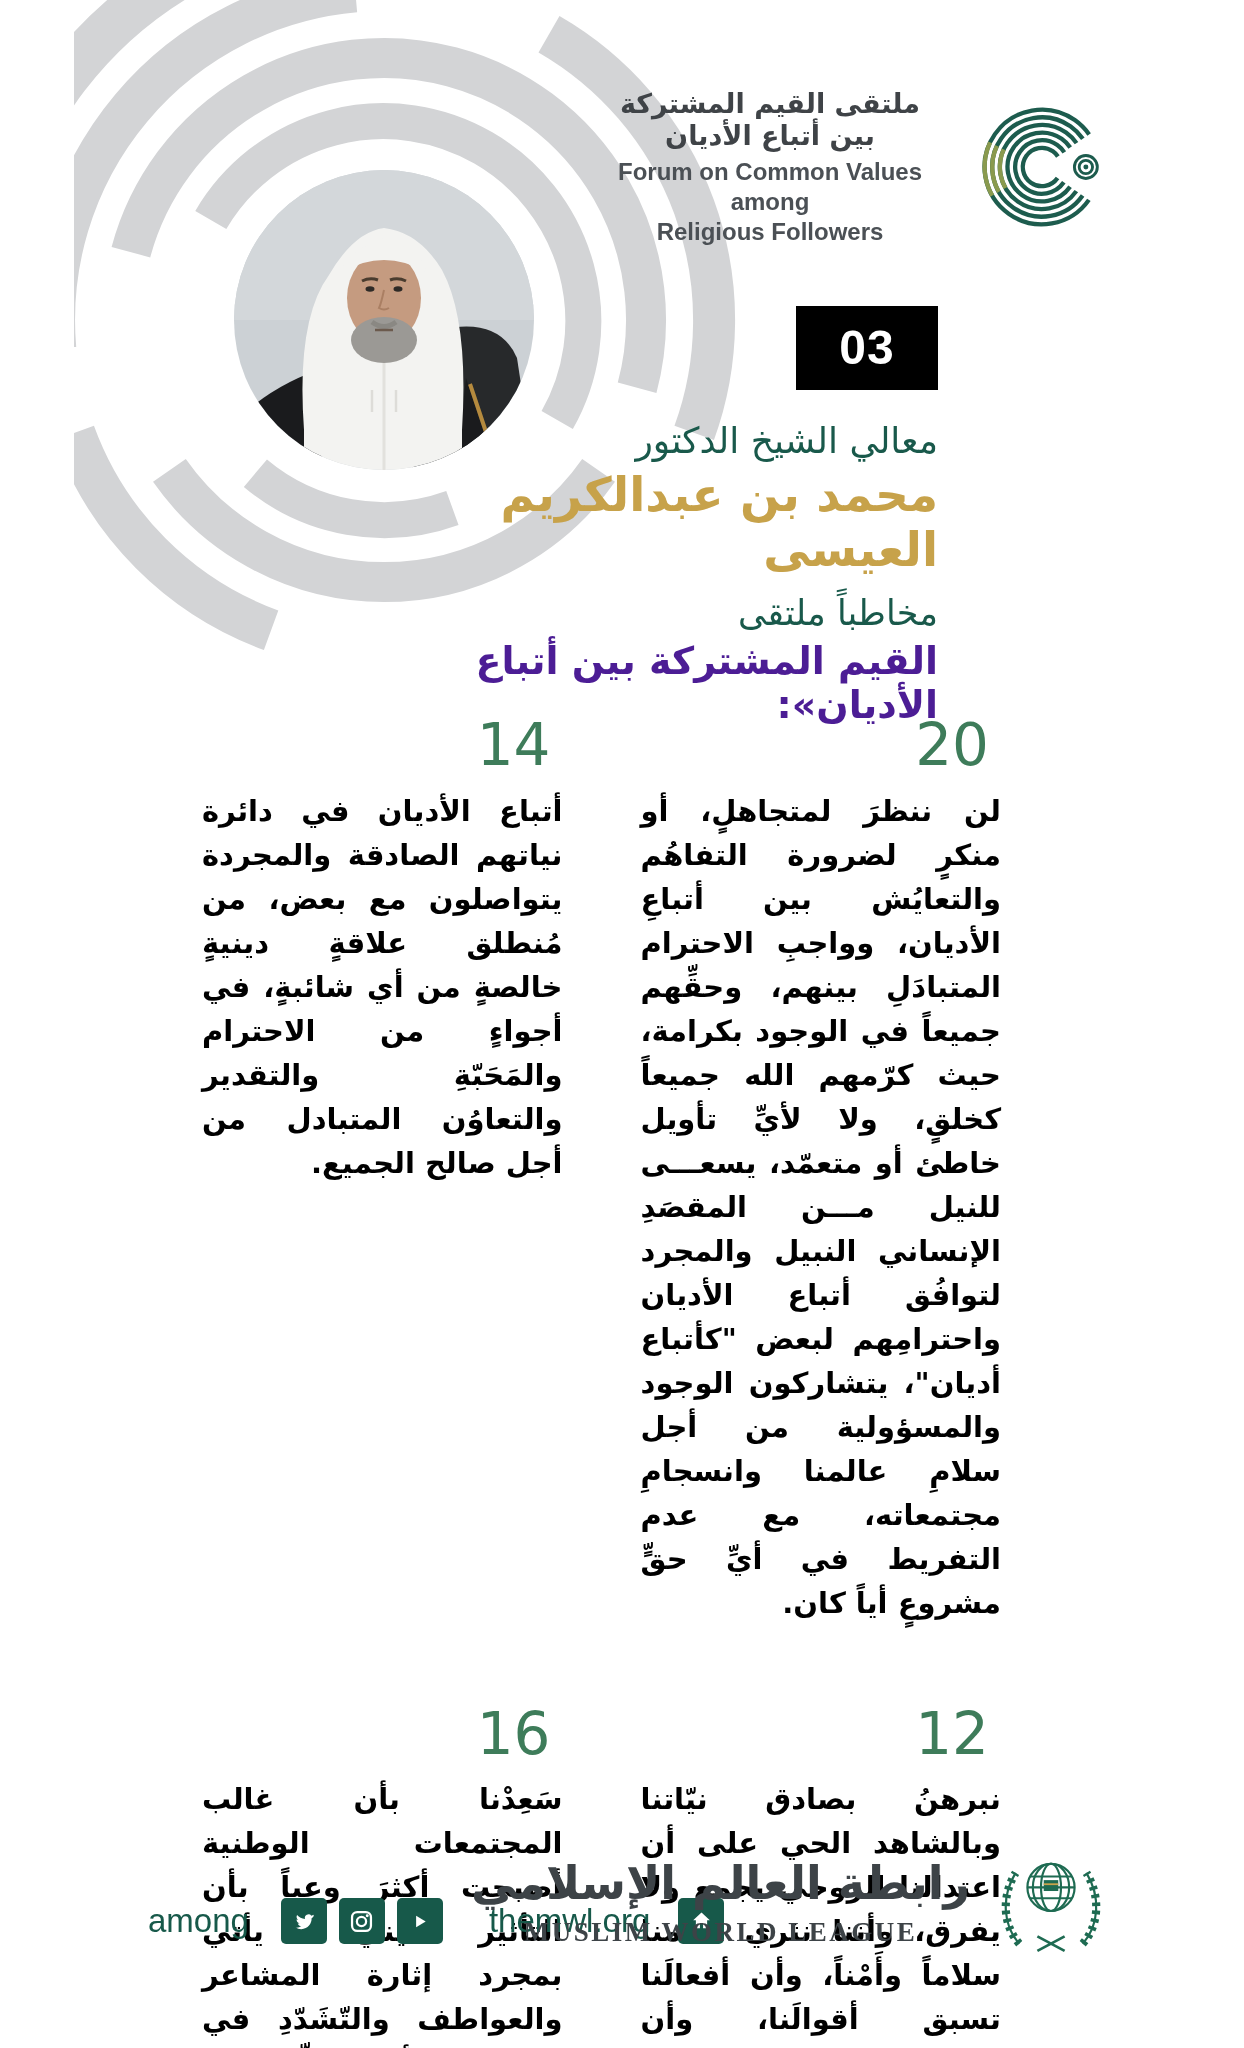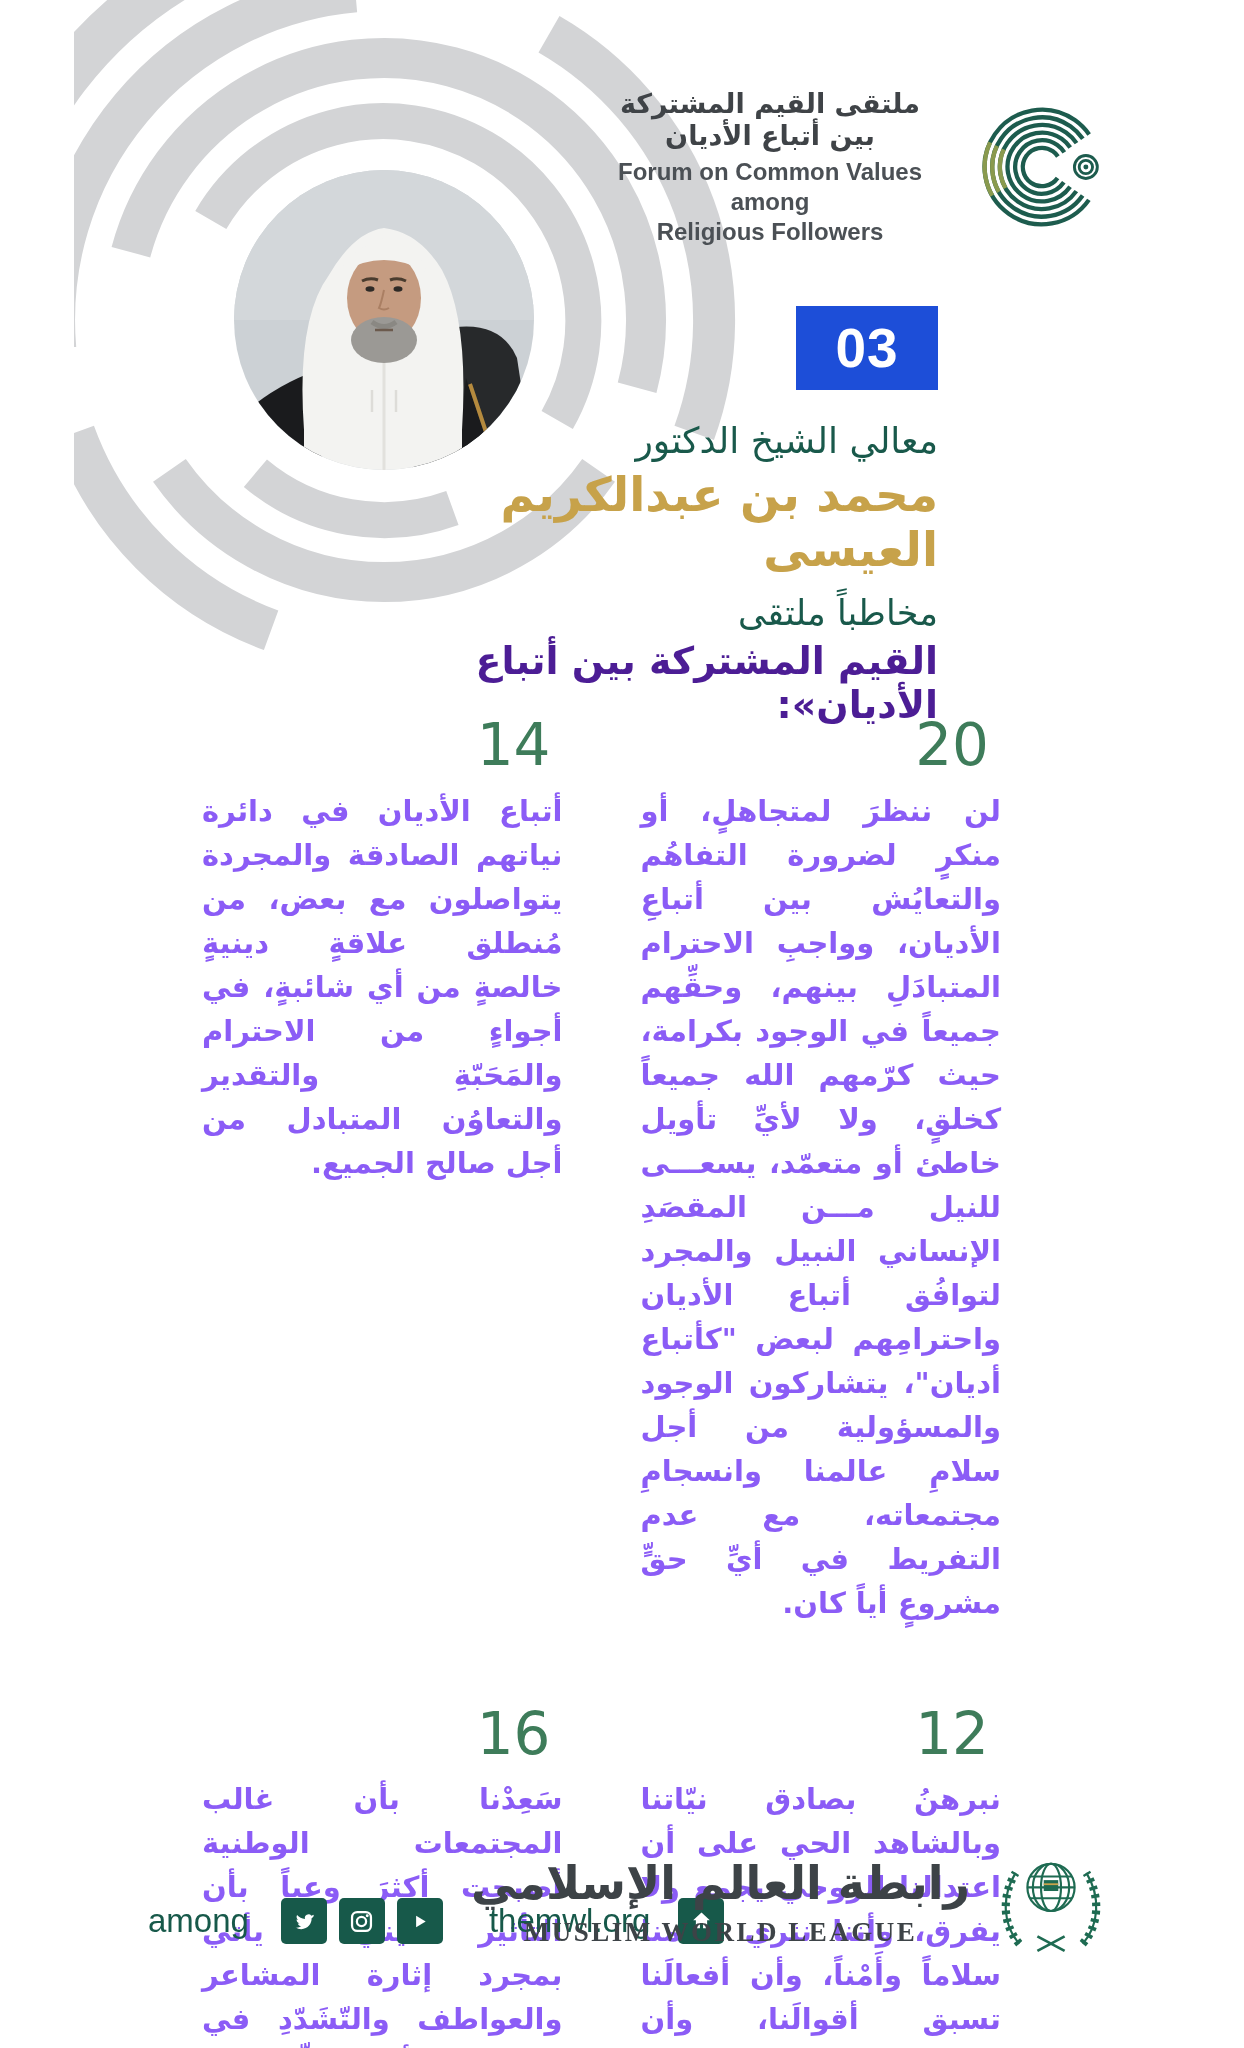--- a/index.html
+++ b/index.html
@@ -10,32 +10,32 @@
   
   .portrait{position:absolute;left:160px;top:170px;width:300px;height:300px;border-radius:50%;
             overflow:hidden;z-index:2;}
   
   .forum-logo{position:absolute;top:88px;right:44px;display:flex;align-items:center;gap:26px;z-index:3;}
   .forum-logo-text{width:316px;text-align:center;}
   .forum-logo-ar{font-size:27px;font-weight:700;color:#3f4347;direction:rtl;line-height:1.2;margin-bottom:4px;}
   .forum-logo-en{font-family:"Liberation Sans",sans-serif;font-size:24px;font-weight:700;color:#4b5055;line-height:1.25;}
   
   .header-block{position:absolute;top:306px;right:232px;width:560px;direction:rtl;text-align:right;z-index:3;}
-  .badge{display:inline-block;background:#1d4ed8;color:#fff;font-family:"Liberation Sans",sans-serif;
-         font-size:55px;font-weight:700;width:142px;height:84px;line-height:84px;text-align:center;letter-spacing:1px;}
+  .badge{display:inline-block;background:#000000;color:#fff;font-family:"Liberation Sans",sans-serif;
+         font-size:48px;font-weight:700;width:142px;height:84px;line-height:84px;text-align:center;letter-spacing:1px;}
   .honorific{font-size:36px;color:#19594b;margin:30px 0 6px;}
   .speaker-name{font-size:47px;font-weight:700;color:#c7a24a;margin:0 0 16px;}
   .addressing{font-size:35px;color:#19594b;margin:0 0 6px;}
   .forum-line{font-size:38px;font-weight:700;color:#4c1d95;}
   
   .sections{position:absolute;top:712px;left:128px;right:169px;display:grid;
             grid-template-columns:1fr 1fr;column-gap:78px;row-gap:76px;direction:rtl;z-index:3;}
   .sec-num{font-size:58px;line-height:1.15;color:#3e7c5a;text-align:right;margin-right:12px;margin-bottom:10px;
            font-family:"DejaVu Sans",sans-serif;}
-  .sec-text{font-size:29px;font-weight:700;line-height:44px;color:#8b5cf6;text-align:justify;
+  .sec-text{font-size:29px;font-weight:700;line-height:44px;color:#000000;text-align:justify;
             text-align-last:right;direction:rtl;}
   
   .footer-left{position:absolute;left:74px;top:1898px;display:flex;align-items:center;z-index:3;
                font-family:"Liberation Sans",sans-serif;color:#17594a;}
   .handle,.site{font-size:33px;color:#17594a;}
   .icon-sq{width:46px;height:46px;border-radius:5px;background:#17594a;display:flex;align-items:center;
            justify-content:center;margin-left:12px;}
   .footer-left .gap{width:46px;}
   .mwl{position:absolute;top:1842px;right:60px;display:flex;align-items:center;gap:22px;z-index:3;}
   .mwl-text{text-align:center;min-width:330px;}

